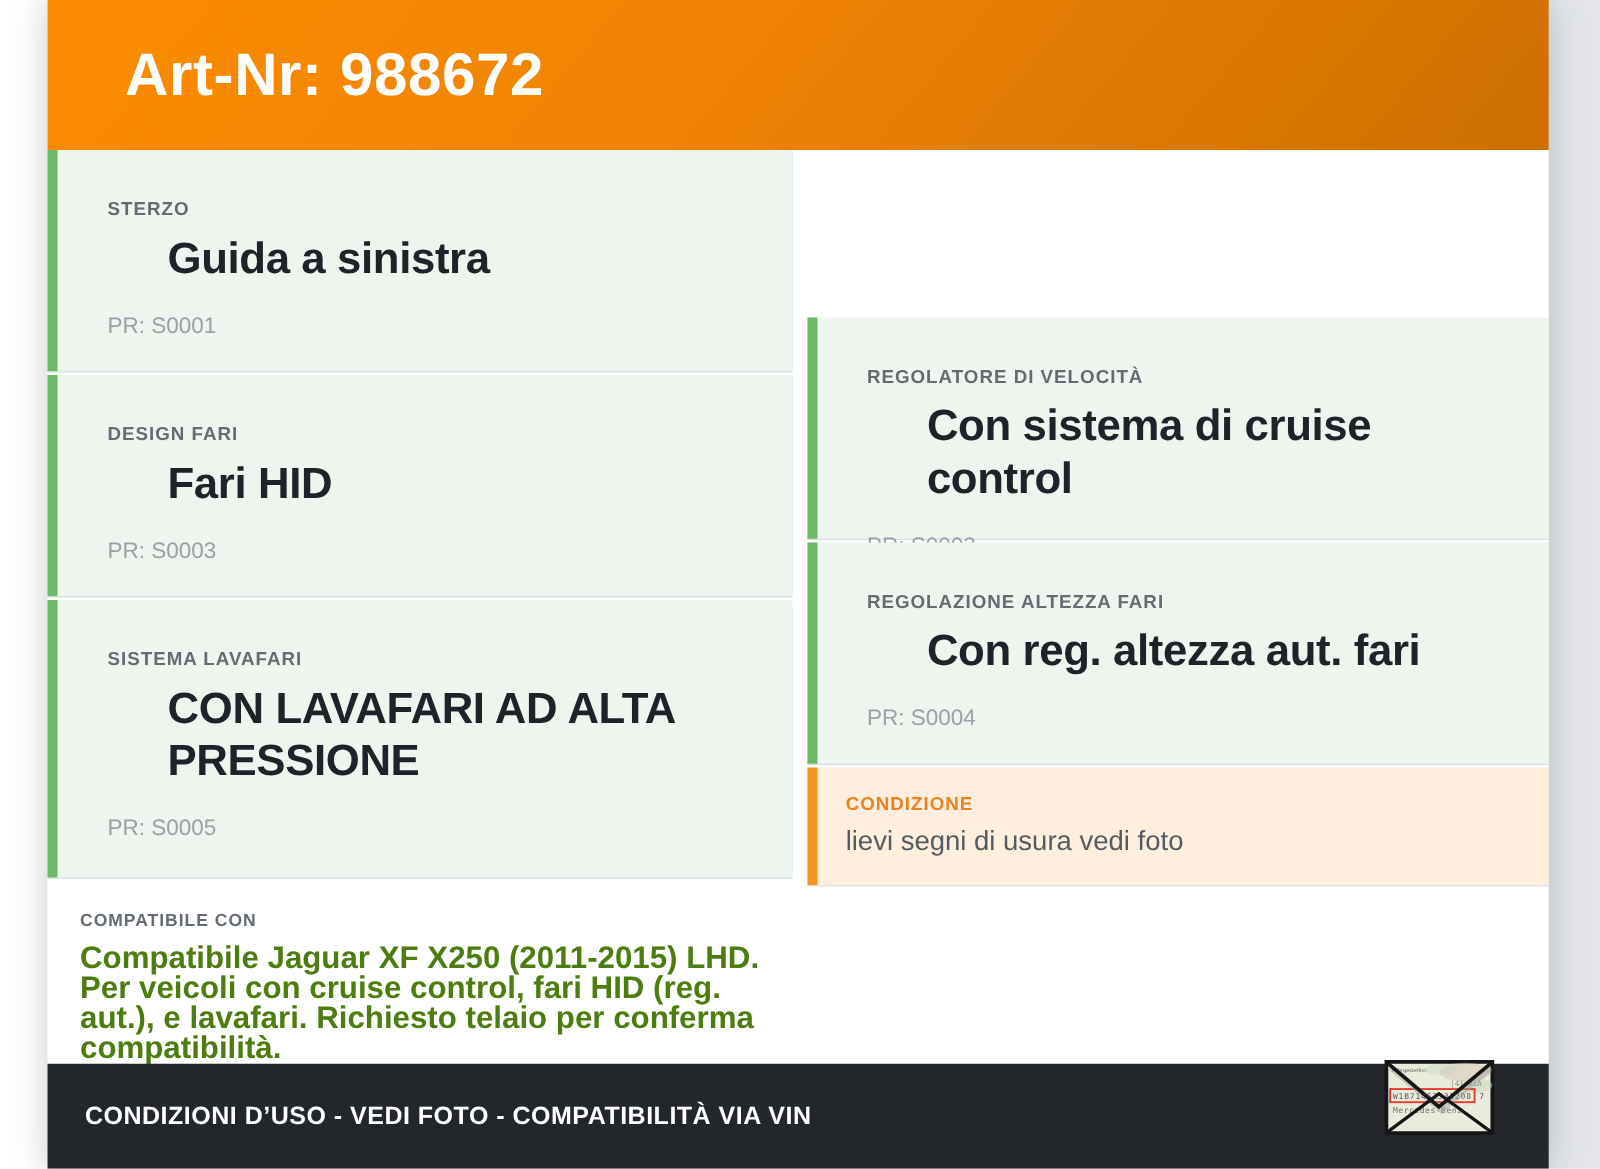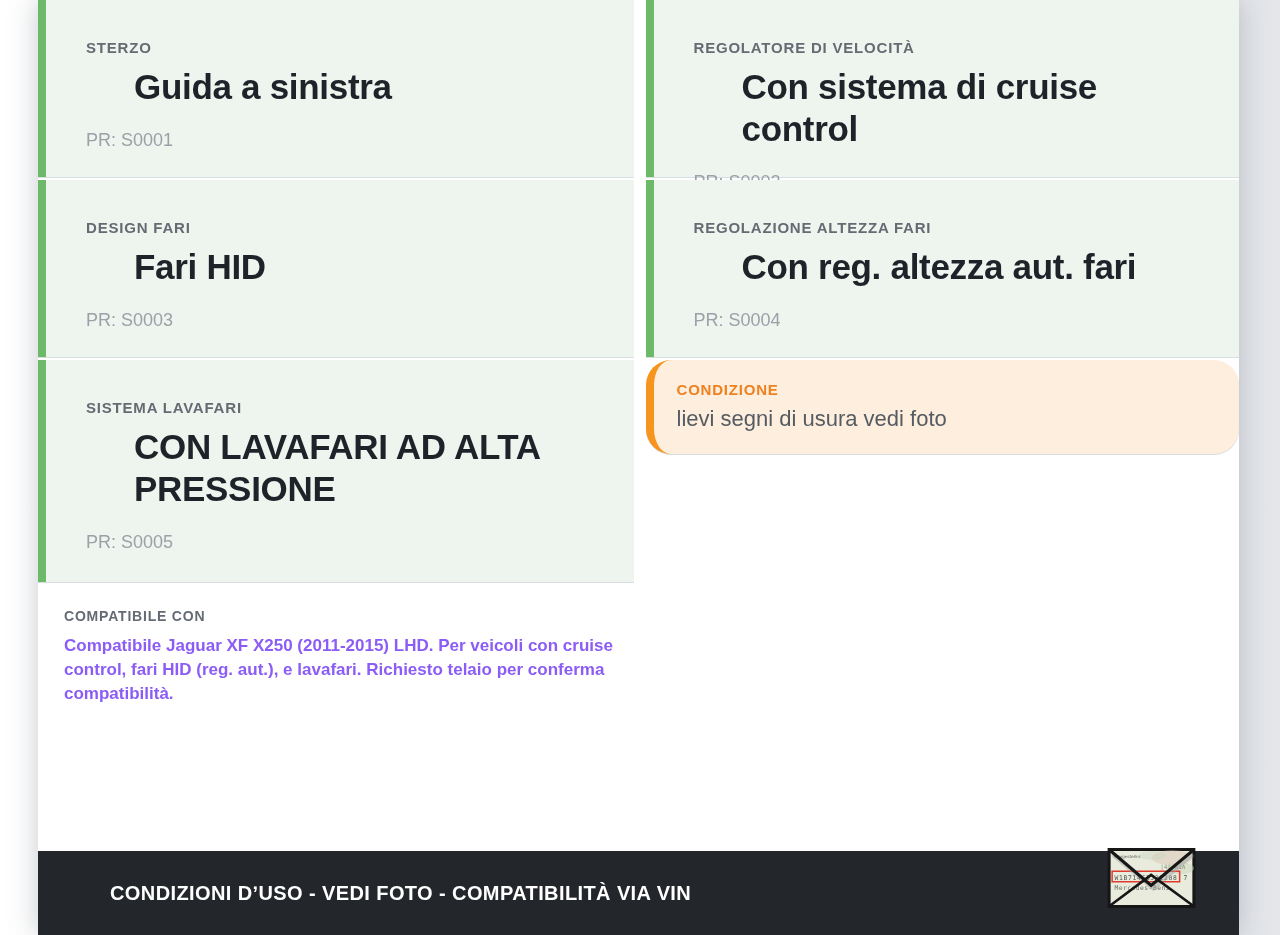--- a/index.html
+++ b/index.html
@@ -33,20 +33,21 @@
   .header h1 {
     color: #ffffff;
     font-size: 48px;
     font-weight: 800;
     letter-spacing: 0.5px;
   }
   
   .columns {
     display: flex;
     gap: 12px;
+    align-items: center;
   }
   .col { display: flex; flex-direction: column; }
   .col-left  { width: 600px; }
   .col-right { width: 598px; }
   .card {
     background: #edf5ee;
     border-left: 8px solid #6cb96a;
     padding: 38px 30px 0 40px;
     height: 177px;
     margin-bottom: 3px;
@@ -75,21 +76,20 @@
     font-size: 18px;
     color: #9aa1a8;
     line-height: 22px;
   }
   
   .card.condition {
     background: #fdeedd;
     border-left: 8px solid #f7941e;
     height: 94px;
     padding: 21px 16px 0 23px;
-    border-radius: 25px;
   }
   .condition-label {
     font-size: 15px;
     font-weight: 700;
     letter-spacing: 0.8px;
     color: #ee8120;
     line-height: 18px;
   }
   .condition-value {
     margin-top: 7px;
@@ -106,37 +106,37 @@
   }
   .compat-label {
     font-size: 14px;
     font-weight: 700;
     letter-spacing: 0.8px;
     color: #646b73;
     line-height: 18px;
   }
   .compat-text {
     margin-top: 9px;
-    font-size: 17px;
-    font-weight: 700;
-    color: #8b5cf6;
+    font-size: 25px;
+    font-weight: 700;
+    color: #4d7c0f;
     line-height: 24px;
     max-width: 565px;
   }
   
   .footer-bar {
     position: absolute;
     left: 0;
     bottom: 0;
     width: 100%;
     height: 84px;
     background: #23262b;
     display: flex;
     align-items: center;
-    padding-left: 72px;
+    padding-left: 30px;
   }
   .footer-text {
     color: #ffffff;
     font-size: 20px;
     font-weight: 800;
     letter-spacing: 0.4px;
   }
   
   .doc-image {
     position: absolute;
@@ -147,20 +147,23 @@
     z-index: 5;
   }
   .doc-image svg { display: block; width: 100%; height: 100%; }
 </style>
 </head>
 <body>
 
 <div class="page">
   <div class="container">
 
+    <header class="header">
+      <h1>Art-Nr: 988672</h1>
+    </header>
 
     <div class="columns">
 
       <div class="col col-left">
         <section class="card">
           <div class="card-label">STERZO</div>
           <div class="card-value">Guida a sinistra</div>
           <div class="card-pr">PR: S0001</div>
         </section>
         <section class="card">

